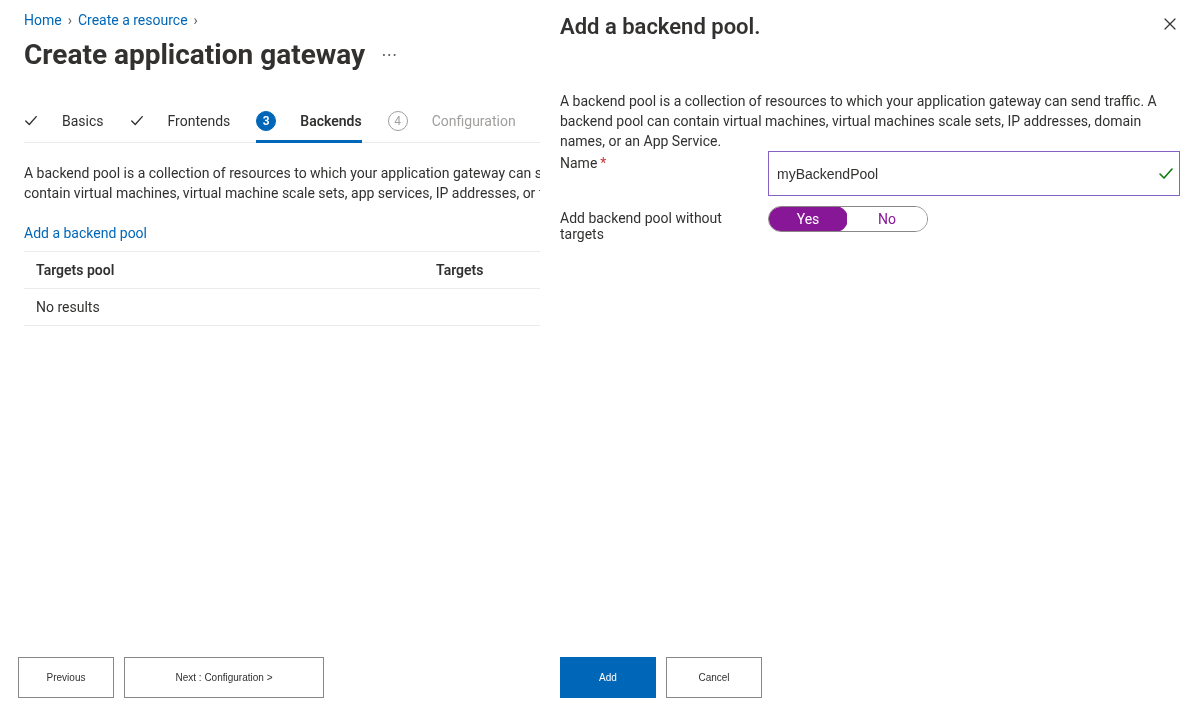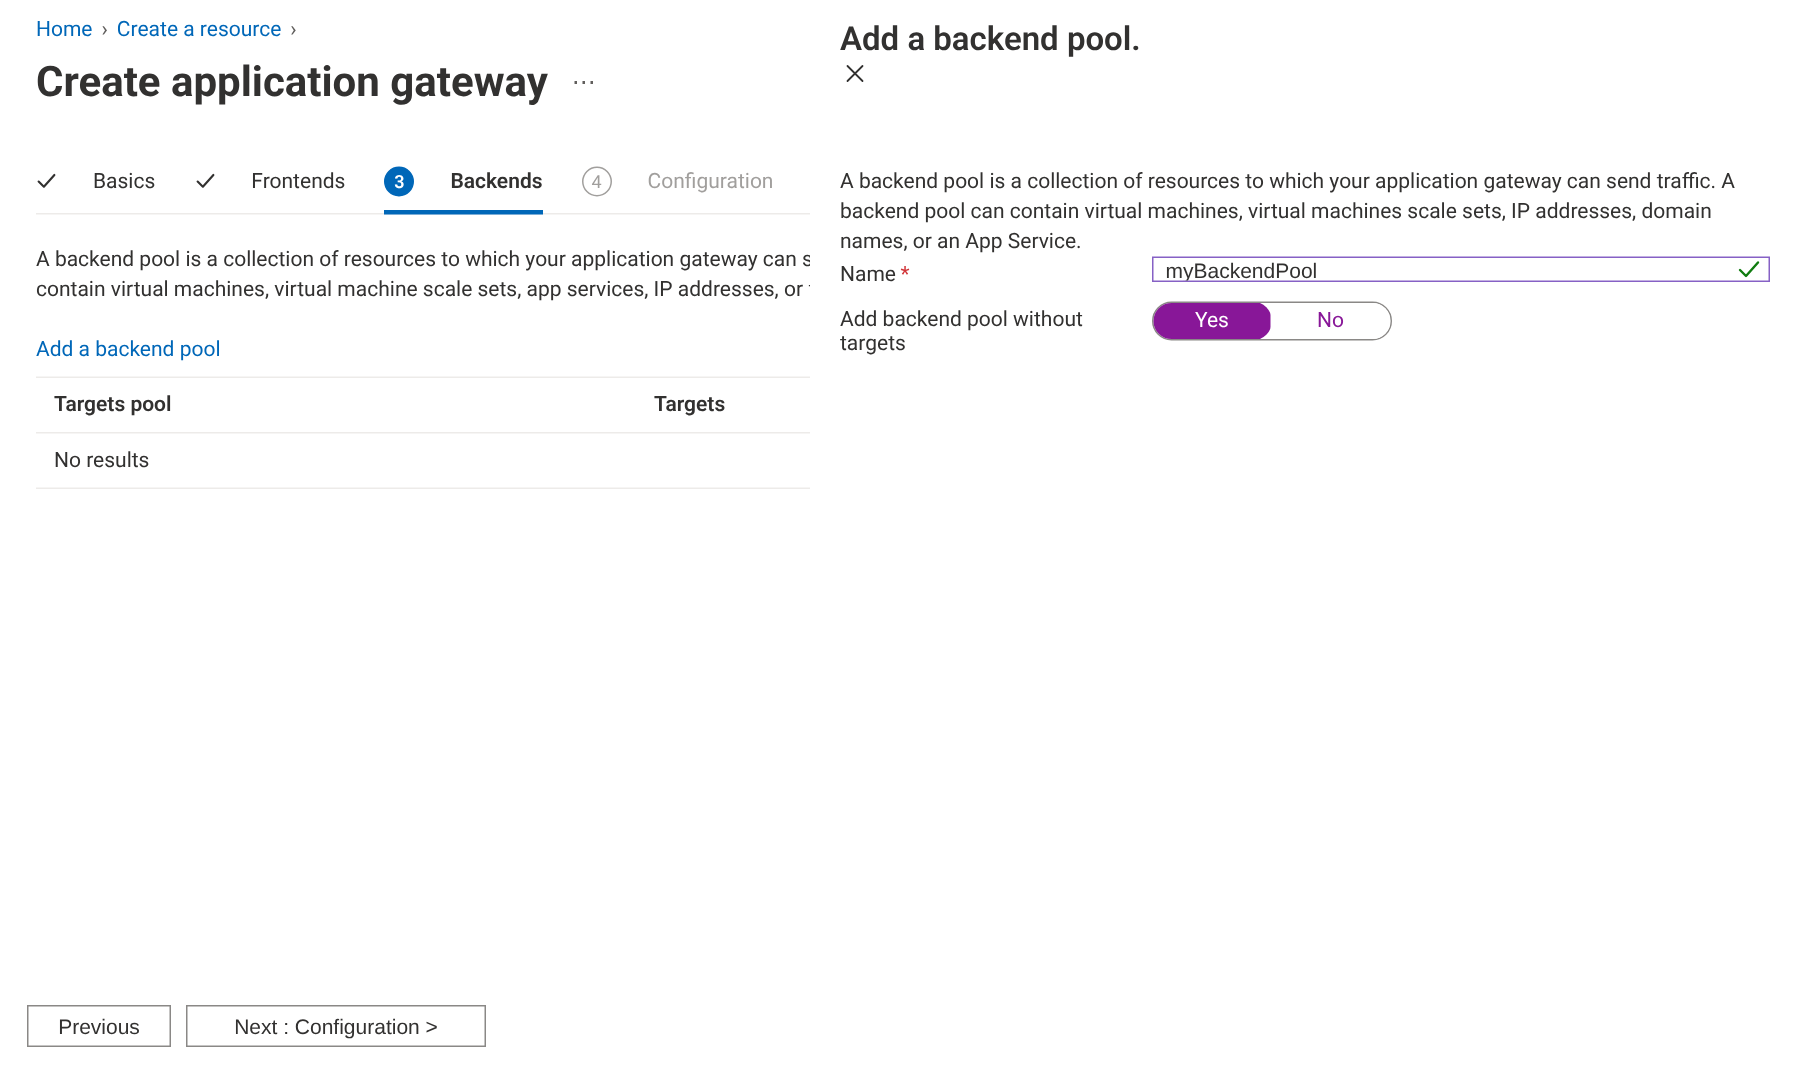--- a/index.html
+++ b/index.html
@@ -54,47 +54,47 @@
   .col-name { flex: 0 0 400px; }
   .col-targets { flex: 1; }
   .trow { color: #323130; }
 
   
   .main-footer {
     position: absolute; left: 18px; bottom: 14px;
     display: flex; gap: 10px;
   }
   .btn {
-    height: 28px; padding: 0 16px; font-size: 14px;
+    height: 41px; padding: 0 16px; font-size: 10px;
     display: inline-flex; align-items: center; justify-content: center;
     border: 1px solid #8a8886; background: #fff; cursor: pointer; color: #323130;
   }
   .btn.primary { background: #0067b8; border-color: #0067b8; color: #fff; }
   .btn.wide { min-width: 96px; }
   .btn.wider { min-width: 200px; }
 
   
   .panel {
     position: absolute; top: 0; right: 0; width: 660px; height: 100%;
     background: #fff;
     padding: 14px 20px 0 20px;
     box-shadow: none;
   }
-  .panel-head { display: flex; align-items: flex-start; justify-content: space-between; flex-direction: column; }
+  .panel-head { display: flex; align-items: flex-start; justify-content: space-between; }
   .panel-title { font-size: 22px; font-weight: 600; }
   .close-x { cursor: pointer; width: 20px; height: 20px; display:flex;align-items:center;justify-content:center;}
   .panel-desc { margin-top: 52px; line-height: 20px; color: #323130; }
 
   .form-row { display: flex; align-items: flex-start; }
   .form-label { flex: 0 0 208px; padding-top: 4px; color: #323130; }
   .req { color: #d13438; margin-left: 3px; }
   .form-control { flex: 1; position: relative; }
 
   .text-input {
-    width: 100%; height: 17px; padding: 0 28px 0 8px;
+    width: 100%; height: 45px; padding: 0 28px 0 8px;
     border: 1px solid #8661c5; outline: none; font-size: 14px; color: #323130;
     background: #fff;
   }
   .input-valid-icon {
     position: absolute; right: 6px; top: 50%; transform: translateY(-50%);
     color: #107c10; width: 16px; height: 16px;
   }
 
   
   .segmented {
@@ -215,13 +215,17 @@
   <div class="form-row" style="margin-top:10px">
     <div class="form-label">Add backend pool without targets</div>
     <div class="form-control">
       <div class="segmented">
         <div class="seg-btn active">Yes</div>
         <div class="seg-btn inactive">No</div>
       </div>
     </div>
   </div>
 
+  <div class="panel-footer">
+    <button class="btn primary wide">Add</button>
+    <button class="btn wide">Cancel</button>
+  </div>
 </div>
 
 </body></html>

